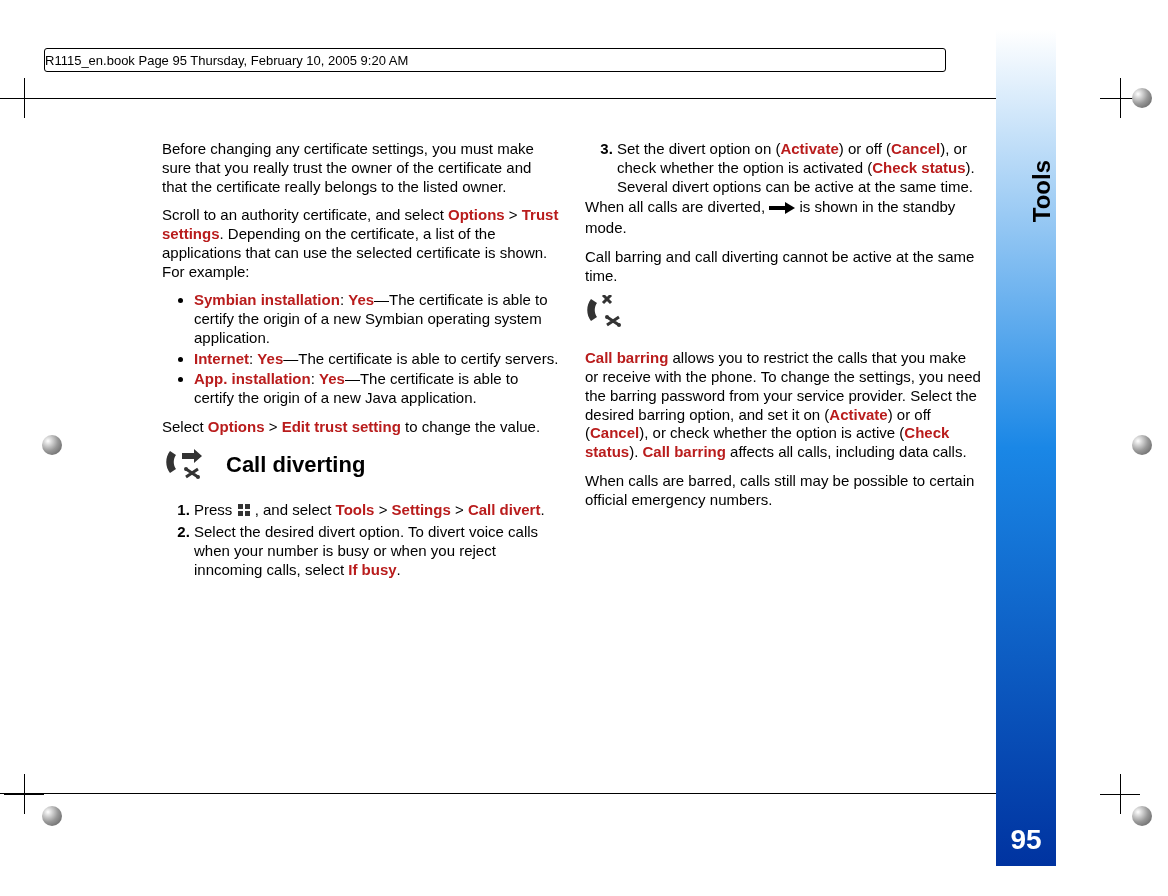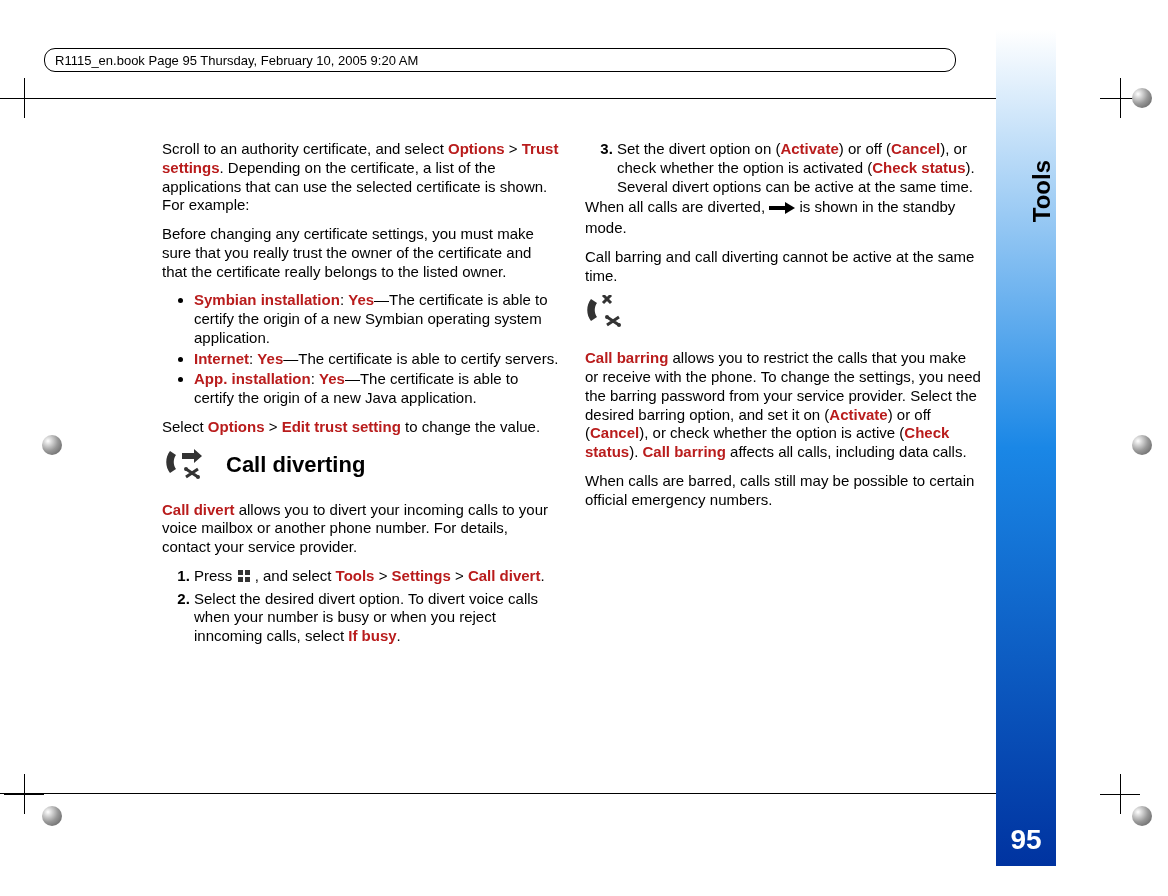--- a/index.html
+++ b/index.html
@@ -20,24 +20,23 @@
     width: 1168px;
     height: 896px;
   }
   .header-box {
     position: absolute;
     left: 44px;
     top: 48px;
     width: 900px;
     height: 22px;
     border: 1px solid #000;
-    border-radius: 11px;
+    border-radius: 3px;
     display: flex;
     align-items: center;
-    padding-left: 10px;
     font-size: 13px;
   }
   .crop-mark {
     position: absolute;
     width: 40px;
     height: 40px;
   }
   .crop-mark::before, .crop-mark::after {
     content: "";
     position: absolute;
@@ -159,25 +158,25 @@
   <div class="grommet right3"></div>
 
   <div class="side-panel">
     <div class="side-tab">Tools</div>
     <div class="page-number">95</div>
   </div>
 
   <div class="content">
 
 
+    <p>Before changing any certificate settings, you must make sure that you really trust the owner of the certificate and that the certificate really belongs to the listed owner.</p>
+
     <p>
       <span>Scroll to an authority certificate, and select </span><span class="hword">Options</span><span> &gt; </span><span class="hword">Trust settings</span><span>. Depending on the certificate, a list of the applications that can use the selected certificate is shown. For example:</span>
     </p>
-
-    <p>Before changing any certificate settings, you must make sure that you really trust the owner of the certificate and that the certificate really belongs to the listed owner.</p>
 
     <ul class="bullets">
       <li>
         <span class="hword">Symbian installation</span><span>: </span><span class="hword">Yes</span><span>—The certificate is able to certify the origin of a new Symbian operating system application.</span>
       </li>
       <li>
         <span class="hword">Internet</span><span>: </span><span class="hword">Yes</span><span>—The certificate is able to certify servers.</span>
       </li>
       <li>
         <span class="hword">App. installation</span><span>: </span><span class="hword">Yes</span><span>—The certificate is able to certify the origin of a new Java application.</span>
@@ -194,23 +193,20 @@
           <path d="M8 4 C3 10 3 20 8 26 L14 22 C11 18 11 12 14 8 Z" fill="#333"></path>
           <path d="M20 2 L32 2 L32 -2 L40 5 L32 12 L32 8 L20 8 Z" fill="#333" transform="translate(0,4)"></path>
           <path d="M24 22 L36 30 M24 30 L36 22" stroke="#333" stroke-width="3" fill="none"></path>
           <circle cx="24" cy="22" r="2" fill="#333"></circle>
           <circle cx="36" cy="30" r="2" fill="#333"></circle>
         </svg>
       </span>
       <span>Call diverting</span>
     </div>
 
-    <p>
-      <span class="hword">Call divert</span><span> allows you to divert your incoming calls to your voice mailbox or another phone number. For details, contact your service provider.</span>
-    </p>
 
     <ol class="steps" style="margin-bottom:0">
       <li>
         <span>Press </span><span class="inline-icon">
           <svg width="14" height="14" viewBox="0 0 14 14">
               <rect x="1" y="1" width="5" height="5" fill="#333"></rect>
               <rect x="8" y="1" width="5" height="5" fill="#333"></rect>
               <rect x="1" y="8" width="5" height="5" fill="#333"></rect>
               <rect x="8" y="8" width="5" height="5" fill="#333"></rect>
             </svg>

